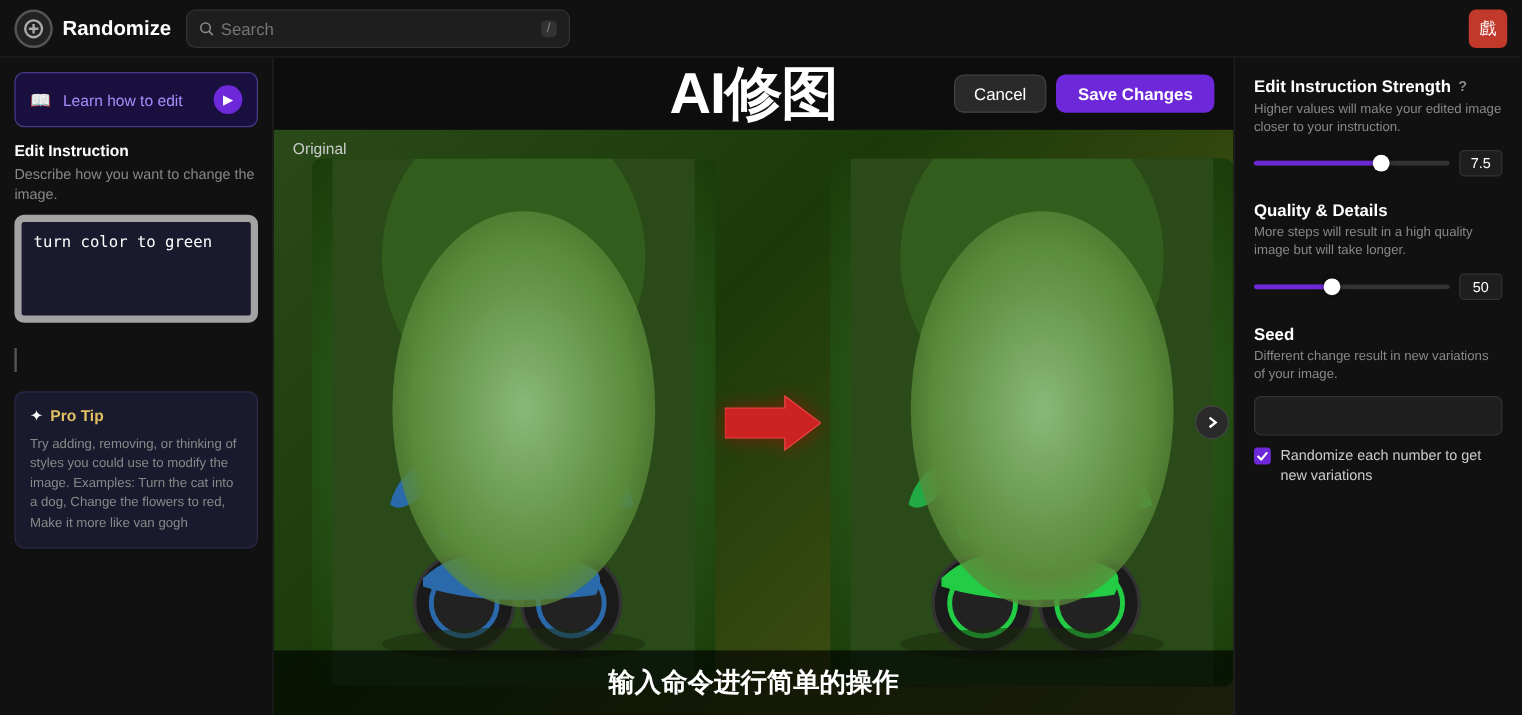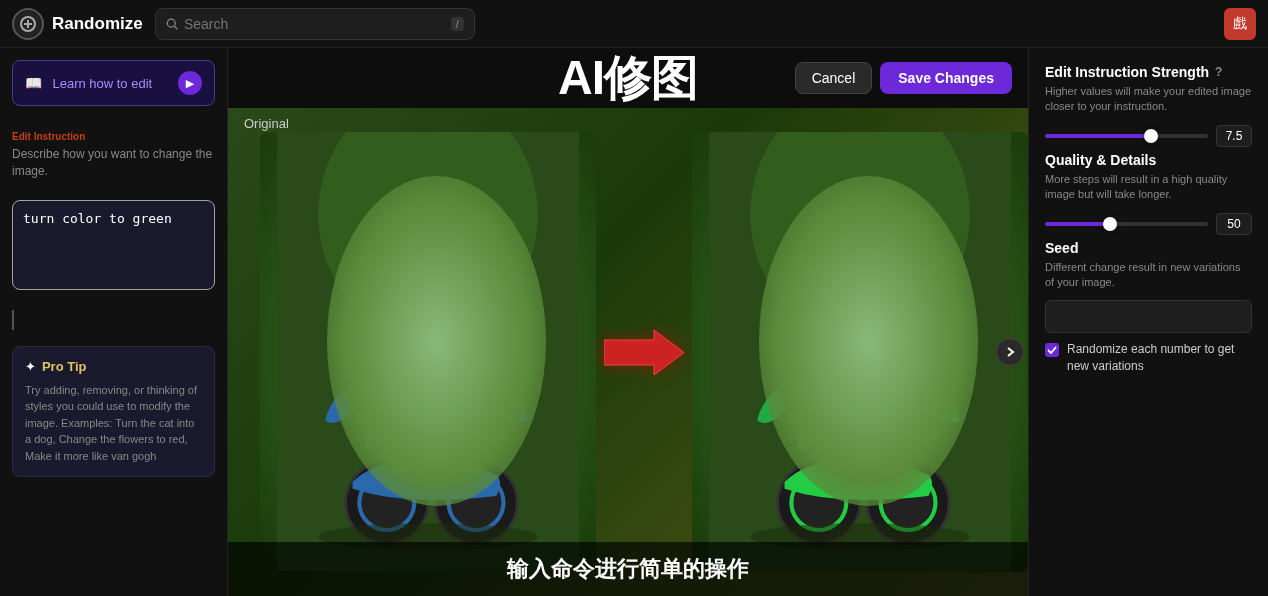--- a/index.html
+++ b/index.html
@@ -131,45 +131,44 @@
       align-items: center;
       justify-content: center;
       font-size: 11px;
     }
     .book-icon {
       color: #a78bfa;
       font-size: 14px;
     }
 
     .section-title {
-      font-size: 10px;
+      font-size: 13px;
       font-weight: 700;
-      color: #c2410c;
+      color: #ffffff;
       margin-bottom: 4px;
-      margin-top: 13px;
     }
     .section-desc {
       font-size: 12px;
       color: #888;
       line-height: 1.4;
     }
 
     .edit-instruction-section { }
     .instruction-textarea {
       width: 100%;
       background: #1a1a2e;
-      border: 1px solid #a3a3a3;
+      border: 6px solid #a3a3a3;
       border-radius: 8px;
       color: #fff;
       font-size: 13px;
       padding: 10px;
       resize: none;
       height: 90px;
       outline: none;
-      margin-top: 20px;
+      margin-top: 8px;
     }
 
     .divider-line {
       width: 2px;
       height: 20px;
       background: #555;
       margin: 4px 0;
     }
 
     .pro-tip-box {
@@ -394,21 +393,21 @@
     }
 
     
     .right-sidebar {
       width: 240px;
       background: #111;
       border-left: 1px solid #222;
       padding: 16px;
       display: flex;
       flex-direction: column;
-      gap: 5px;
+      gap: 20px;
       flex-shrink: 0;
       overflow-y: auto;
       align-items: center;
     }
 
     .right-section-title {
       font-size: 14px;
       font-weight: 700;
       color: #fff;
       display: flex;

